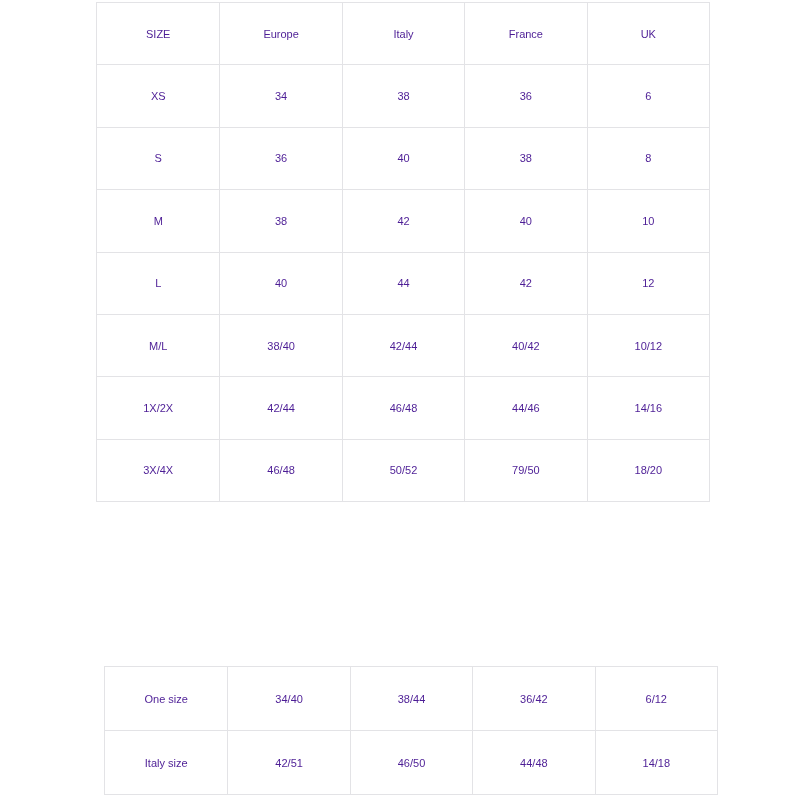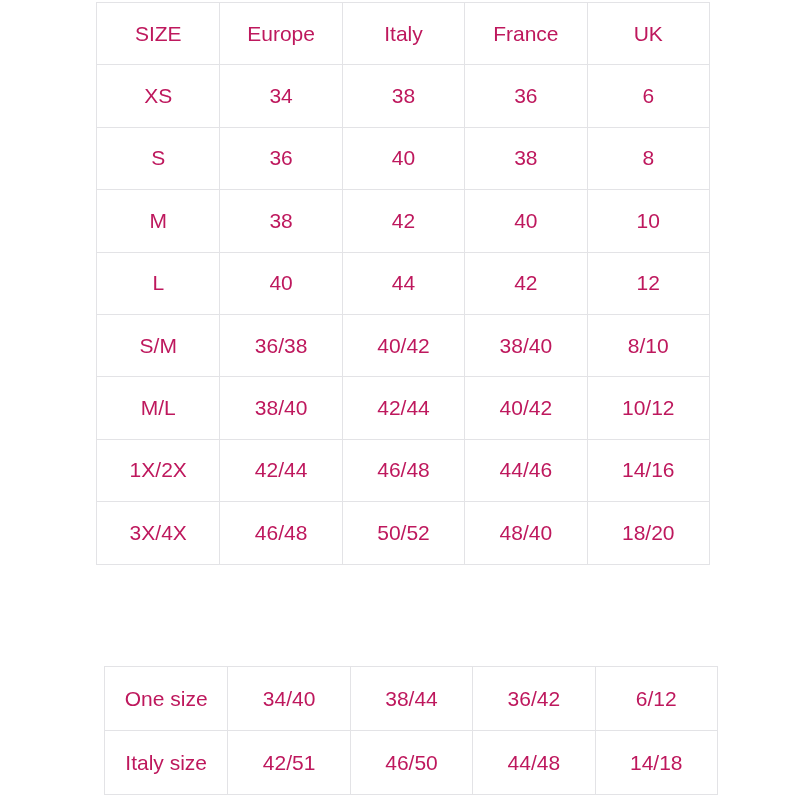--- a/index.html
+++ b/index.html
@@ -25,22 +25,22 @@
     table-layout: fixed;
     width: 614px;
     margin: 0;
   }
   table.size-table td,
   table.size-table th {
     border: 1px solid #e3e3e6;
     text-align: center;
     vertical-align: middle;
     font-weight: normal;
-    font-size: 21px;
-    color: #be185d;
+    font-size: 11px;
+    color: #4c1d95;
     padding: 0;
   }
   
   .col-label { width: 117px; }
   .col-data  { width: 116px; }
 
   table.main-table tr { height: 62.4px; }
   table.extra-table tr { height: 64px; }
 
   .label-cell {
@@ -110,45 +110,38 @@
           <td>10</td>
         </tr>
         <tr>
           <td class="label-cell">L</td>
           <td>40</td>
           <td>44</td>
           <td>42</td>
           <td>12</td>
         </tr>
         <tr>
-          <td class="label-cell">S/M</td>
-          <td>36/38</td>
-          <td>40/42</td>
-          <td>38/40</td>
-          <td>8/10</td>
-        </tr>
-        <tr>
           <td class="label-cell">M/L</td>
           <td>38/40</td>
           <td>42/44</td>
           <td>40/42</td>
           <td>10/12</td>
         </tr>
         <tr>
           <td class="label-cell">1X/2X</td>
           <td>42/44</td>
           <td>46/48</td>
           <td>44/46</td>
           <td>14/16</td>
         </tr>
         <tr>
           <td class="label-cell">3X/4X</td>
           <td>46/48</td>
           <td>50/52</td>
-          <td>48/40</td>
+          <td>79/50</td>
           <td>18/20</td>
         </tr>
       </tbody>
     </table>
   </div>
 
   <div class="extra-wrap">
     <table class="size-table extra-table">
       <colgroup>
         <col class="col-label">

